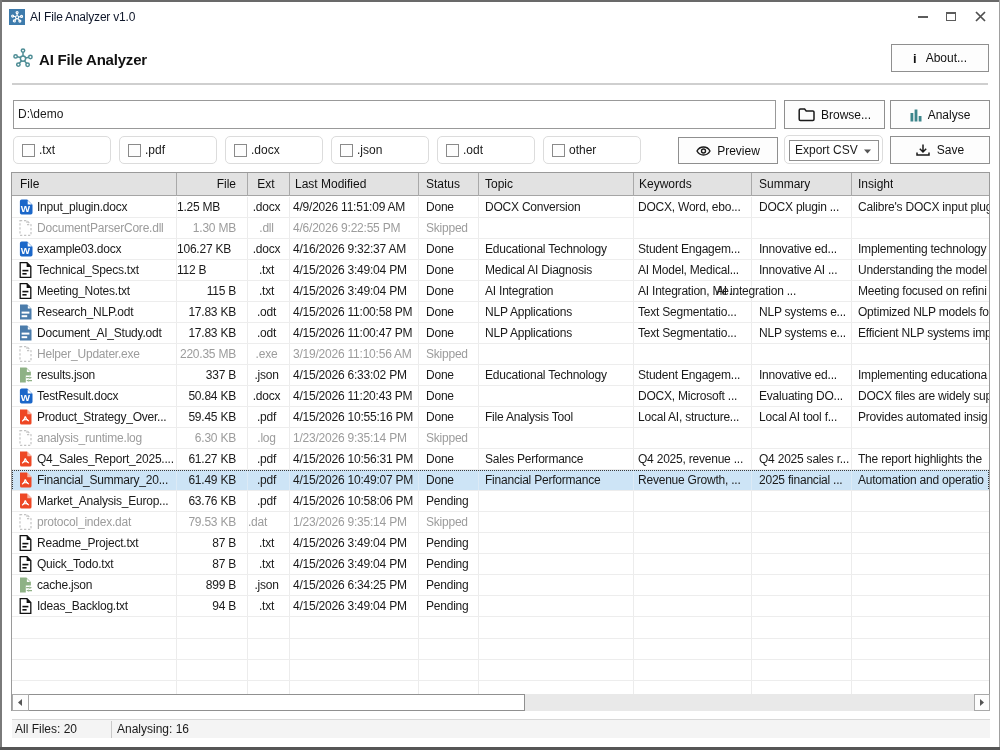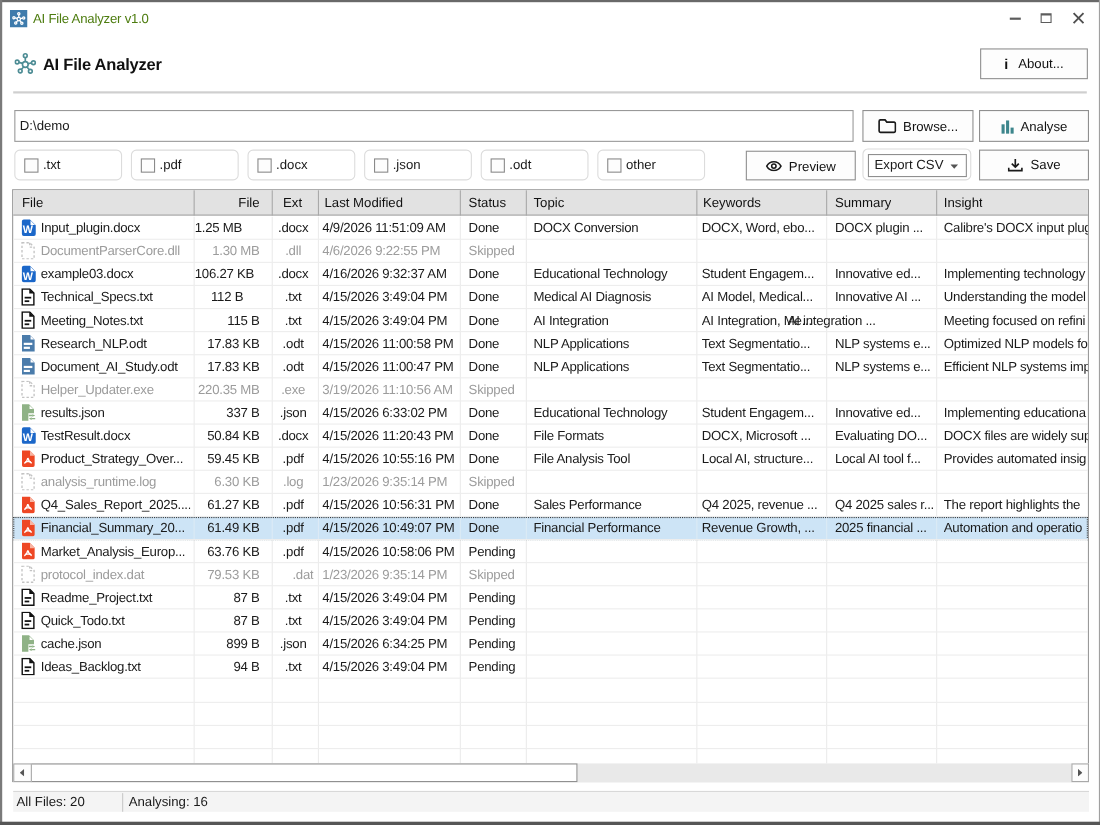--- a/index.html
+++ b/index.html
@@ -27,21 +27,21 @@
       <g transform="translate(2.1,2.0) scale(0.6)">
         <circle cx="10" cy="10.6" r="2.6" fill="none" stroke="#fff" stroke-width="1.9"></circle>
         <circle cx="10" cy="2.6" r="1.7" fill="none" stroke="#fff" stroke-width="1.9"></circle>
         <circle cx="2.6" cy="8.4" r="1.7" fill="none" stroke="#fff" stroke-width="1.9"></circle>
         <circle cx="17.4" cy="9" r="1.7" fill="none" stroke="#fff" stroke-width="1.9"></circle>
         <circle cx="5.4" cy="16.6" r="1.7" fill="none" stroke="#fff" stroke-width="1.9"></circle>
         <circle cx="14.6" cy="16.8" r="1.7" fill="none" stroke="#fff" stroke-width="1.9"></circle>
         <path d="M10,8 V4.3 M7.6,9.6 L4.2,8.7 M12.6,9.9 L15.7,9.2 M8.6,12.9 L6.2,15.2 M11.5,12.9 L13.7,15.4" stroke="#fff" stroke-width="1.9"></path>
       </g>
     </svg></div>
-<div class="abs" style="left:30px;top:10px;font-size:12px;color:#4d7c0f;letter-spacing:-0.2px">AI File Analyzer v1.0</div>
+<div class="abs" style="left:30px;top:10px;font-size:12px;color:#0f172a;letter-spacing:-0.2px">AI File Analyzer v1.0</div>
 <div style="position:absolute;left:918px;top:16px;width:10px;height:2px;background:#5c5c5c"></div>
 <div style="position:absolute;left:946px;top:12px;width:10px;height:9px;border:1px solid #5c5c5c;border-top:2px solid #5c5c5c;box-sizing:border-box"></div>
 <svg width="11" height="11" viewBox="0 0 11 11" style="position:absolute;left:975px;top:11px">
     <path d="M1,1 L10,10 M10,1 L1,10" stroke="#4f4f4f" stroke-width="1.7"></path>
   </svg>
 <div class="abs" style="left:13px;top:48px"><svg width="20" height="20" viewBox="0 0 20 20" style="">
       <circle cx="10" cy="10.6" r="2.6" fill="none" stroke="#4e8d95" stroke-width="1.5"></circle>
       <circle cx="10" cy="2.6" r="1.7" fill="none" stroke="#4e8d95" stroke-width="1.5"></circle>
       <circle cx="2.6" cy="8.4" r="1.7" fill="none" stroke="#4e8d95" stroke-width="1.5"></circle>
       <circle cx="17.4" cy="9" r="1.7" fill="none" stroke="#4e8d95" stroke-width="1.5"></circle>
@@ -195,21 +195,21 @@
 </div>
 <div class="rline" style="top:259px"></div>
 <div class="row" style="top:260px">
 <span class="abs" style="left:6px;top:2px"><svg width="15" height="16" viewBox="0 0 15 16" style="">
         <path d="M2.2,0.7 h6.8 l3.8,3.8 v10.8 h-10.6 z" fill="#fff" stroke="#111" stroke-width="1.3"></path>
         <path d="M8.6,0.7 l4.2,4.2 h-4.2 z" fill="#111"></path>
         <rect x="4.4" y="7.8" width="6" height="1.6" fill="#111"></rect>
         <rect x="4.4" y="11" width="4.2" height="1.6" fill="#111"></rect>
       </svg></span>
 <span class="cell" style="left:25px;width:136px">Technical_Specs.txt</span>
-<span class="cell" style="left:165px;width:59px;text-align:center">112 B</span>
+<span class="cell" style="left:165px;width:59px;text-align:left">112 B</span>
 <span class="cell" style="left:236px;width:37px;text-align:center">.txt</span>
 <span class="cell" style="left:281px;width:124px">4/15/2026 3:49:04 PM</span>
 <span class="cell" style="left:414px;width:50px">Done</span>
 <span class="cell" style="left:473px;width:146px">Medical AI Diagnosis</span>
 <span class="cell" style="left:626px;width:111px">AI Model, Medical...</span>
 <span class="cell" style="left:747px;width:90px">Innovative AI ...</span>
 <span class="cell" style="left:846px;width:131px">Understanding the model</span>
 </div>
 <div class="rline" style="top:280px"></div>
 <div class="row" style="top:281px">
@@ -305,21 +305,20 @@
 <span class="abs" style="left:6px;top:2px"><svg width="15" height="16" viewBox="0 0 15 16" style="">
         <path d="M3.6,0.5 h5.6 l5.3,5.3 v8 a1.7,1.7 0 0 1 -1.7,1.7 h-9.2 a1.7,1.7 0 0 1 -1.7,-1.7 v-11.6 a1.7,1.7 0 0 1 1.7,-1.7 z" fill="#1b67c9"></path>
         <path d="M9.7,1.4 l4.2,4.2 h-4.2 z" fill="#fff"></path>
         <text x="7.4" y="13.2" font-family="Liberation Sans" font-size="9.8" font-weight="bold" fill="#fff" text-anchor="middle">W</text>
       </svg></span>
 <span class="cell" style="left:25px;width:136px">TestResult.docx</span>
 <span class="cell" style="left:165px;width:59px;text-align:right">50.84 KB</span>
 <span class="cell" style="left:236px;width:37px;text-align:center">.docx</span>
 <span class="cell" style="left:281px;width:124px">4/15/2026 11:20:43 PM</span>
 <span class="cell" style="left:414px;width:50px">Done</span>
-<span class="cell" style="left:473px;width:146px">File Formats</span>
 <span class="cell" style="left:626px;width:111px">DOCX, Microsoft ...</span>
 <span class="cell" style="left:747px;width:90px">Evaluating DO...</span>
 <span class="cell" style="left:846px;width:131px">DOCX files are widely sup</span>
 </div>
 <div class="rline" style="top:406px"></div>
 <div class="row" style="top:407px">
 <span class="abs" style="left:6px;top:2px"><svg width="15" height="16" viewBox="0 0 15 16" style="">
         <path d="M2,0.5 h7 l4.5,4.5 v9 a1.5,1.5 0 0 1 -1.5,1.5 h-8.5 a1.5,1.5 0 0 1 -1.5,-1.5 z" fill="#ee4724"></path>
         <path d="M9.3,0.6 l4.7,4.7 h-4.7 z" fill="#f8b4a2"></path>
         <path d="M4.1,12.3 c1.5,-0.8 2.8,-2.9 3.2,-4.9 c0.5,2 1.9,4 3.6,4.6" fill="none" stroke="#fff" stroke-width="1.25"></path>
@@ -415,21 +414,21 @@
 <span class="cell" style="left:846px;width:131px"></span>
 </div>
 <div class="rline" style="top:511px"></div>
 <div class="row muted" style="top:512px">
 <span class="abs" style="left:6px;top:2px"><svg width="15" height="16" viewBox="0 0 15 16" style="">
         <path d="M2,0.7 h7 l4,4 v10.6 h-11 z" fill="none" stroke="#c3c3c3" stroke-width="1.2" stroke-dasharray="2.2,1.8"></path>
         <path d="M9,0.7 v4 h4" fill="none" stroke="#c3c3c3" stroke-width="1.2" stroke-dasharray="2.2,1.8"></path>
       </svg></span>
 <span class="cell" style="left:25px;width:136px">protocol_index.dat</span>
 <span class="cell" style="left:165px;width:59px;text-align:right">79.53 KB</span>
-<span class="cell" style="left:236px;width:37px;text-align:right">.dat</span>
+<span class="cell" style="left:236px;width:37px;text-align:left">.dat</span>
 <span class="cell" style="left:281px;width:124px">1/23/2026 9:35:14 PM</span>
 <span class="cell" style="left:414px;width:50px">Skipped</span>
 <span class="cell" style="left:473px;width:146px"></span>
 <span class="cell" style="left:626px;width:111px"></span>
 <span class="cell" style="left:747px;width:90px"></span>
 <span class="cell" style="left:846px;width:131px"></span>
 </div>
 <div class="rline" style="top:532px"></div>
 <div class="row" style="top:533px">
 <span class="abs" style="left:6px;top:2px"><svg width="15" height="16" viewBox="0 0 15 16" style="">

